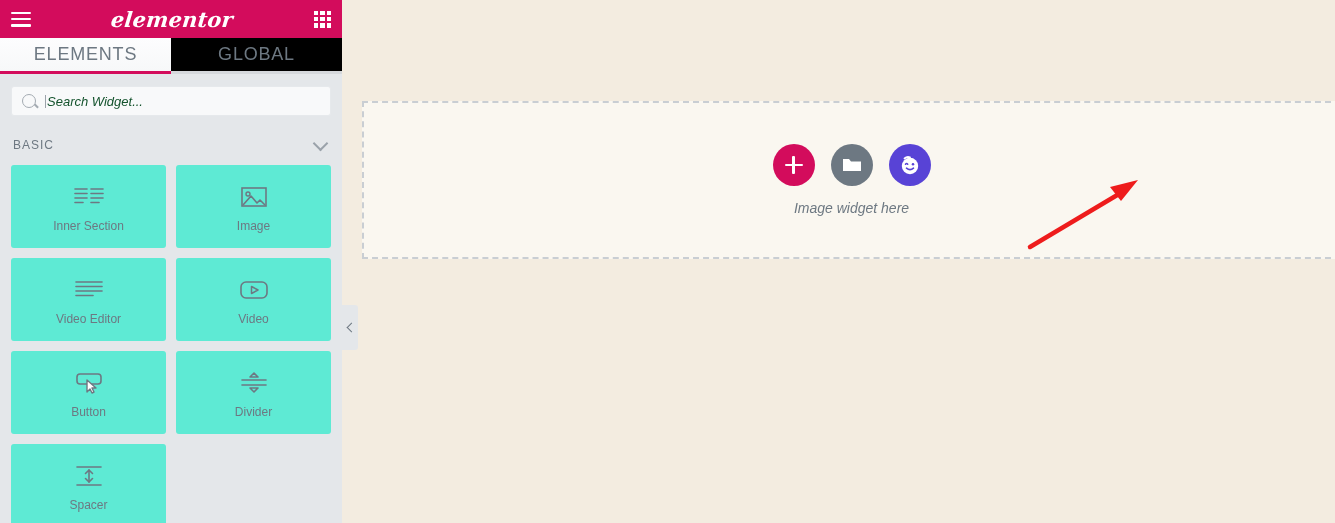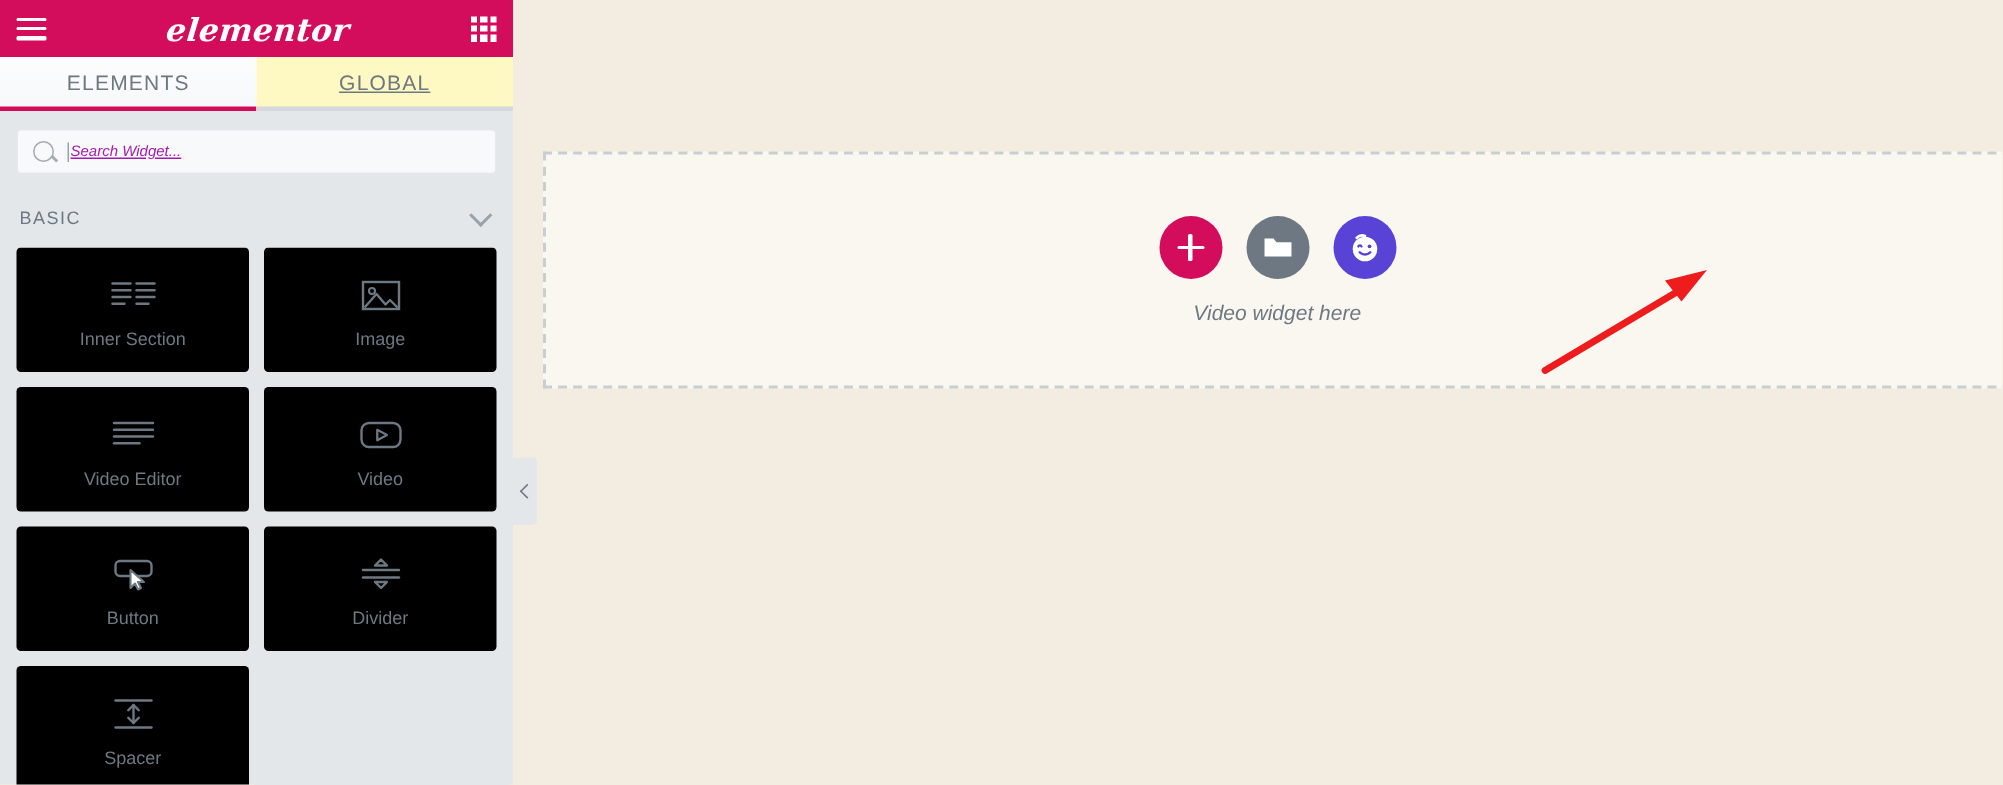--- a/index.html
+++ b/index.html
@@ -86,36 +86,35 @@
     height: 36px;
     display: flex;
     flex: 0 0 36px;
     background: #ffffff;
   }
   .tab {
     flex: 1;
     display: flex;
     align-items: center;
     justify-content: center;
-    font-size: 14px;
+    font-size: 18px;
     letter-spacing: 0.8px;
     color: #6d7882;
     cursor: pointer;
     background: linear-gradient(#fbfcfc, #f4f6f7);
     border-bottom: 3px solid #d5d8dc;
     box-sizing: border-box;
   }
   .tab.active {
     background: linear-gradient(#fdfdfe, #f7f8f9);
     border-bottom: 3px solid #d30c5c;
     color: #6d7882;
   }
   .tab:not(.active) {
-    background: #fef9c3;
-    text-decoration: underline;
+    background: #000000;
   }
 
   
   .search-wrap {
     padding: 12px 11px 0 11px;
     flex: 0 0 auto;
   }
   .search-box {
     height: 30px;
     background: #f8f9fa;
@@ -145,24 +144,23 @@
     right: -4px;
     bottom: 0px;
   }
   .search-caret {
     width: 1px;
     height: 13px;
     background: #9aa2aa;
     margin-right: 1px;
   }
   .search-placeholder {
-    font-size: 10px;
+    font-size: 13px;
     font-style: italic;
-    color: #a21caf;
-    text-decoration: underline;
+    color: #14532d;
   }
 
   
   .category {
     height: 40px;
     display: flex;
     align-items: center;
     justify-content: space-between;
     padding: 0 16px 0 13px;
     flex: 0 0 40px;
@@ -187,21 +185,21 @@
   .widget-grid {
     flex: 1 1 auto;
     overflow: hidden;
     padding: 0 11px;
     display: grid;
     grid-template-columns: 1fr 1fr;
     gap: 10px;
     align-content: start;
   }
   .widget {
-    background: #000000;
+    background: #5eead4;
     height: 83px;
     border-radius: 3px;
     display: flex;
     flex-direction: column;
     align-items: center;
     justify-content: center;
     cursor: move;
     box-sizing: border-box;
   }
   .widget-icon {
@@ -485,21 +483,21 @@
             <svg width="22" height="22" viewBox="0 0 22 22">
               <circle cx="11" cy="12" r="8.2" fill="#ffffff"></circle>
               <path d="M5.5 4.5 Q8 2.2 11 3.4" stroke="#ffffff" stroke-width="1.8" fill="none" stroke-linecap="round"></path>
               <path d="M6.5 10.3 Q7.6 8.9 8.7 10.3" stroke="#5843d6" stroke-width="1.5" fill="none" stroke-linecap="round"></path>
               <circle cx="14" cy="10.2" r="1.25" fill="#5843d6"></circle>
               <path d="M7.5 14.2 Q11 17.2 14.5 14.2" stroke="#5843d6" stroke-width="1.6" fill="none" stroke-linecap="round"></path>
             </svg>
           </div>
 
         </div>
-        <div class="drag-hint">Video widget here</div>
+        <div class="drag-hint">Image widget here</div>
       </div>
     </div>
 
     <svg class="arrow-svg" width="130" height="90" viewBox="0 0 130 90">
       <line x1="8" y1="82" x2="102" y2="26" stroke="#ee1c1c" stroke-width="4.5" stroke-linecap="round"></line>
       <path d="M116 15 L88 22 L99 36 Z" fill="#ee1c1c"></path>
     </svg>
 
   </div>
 

